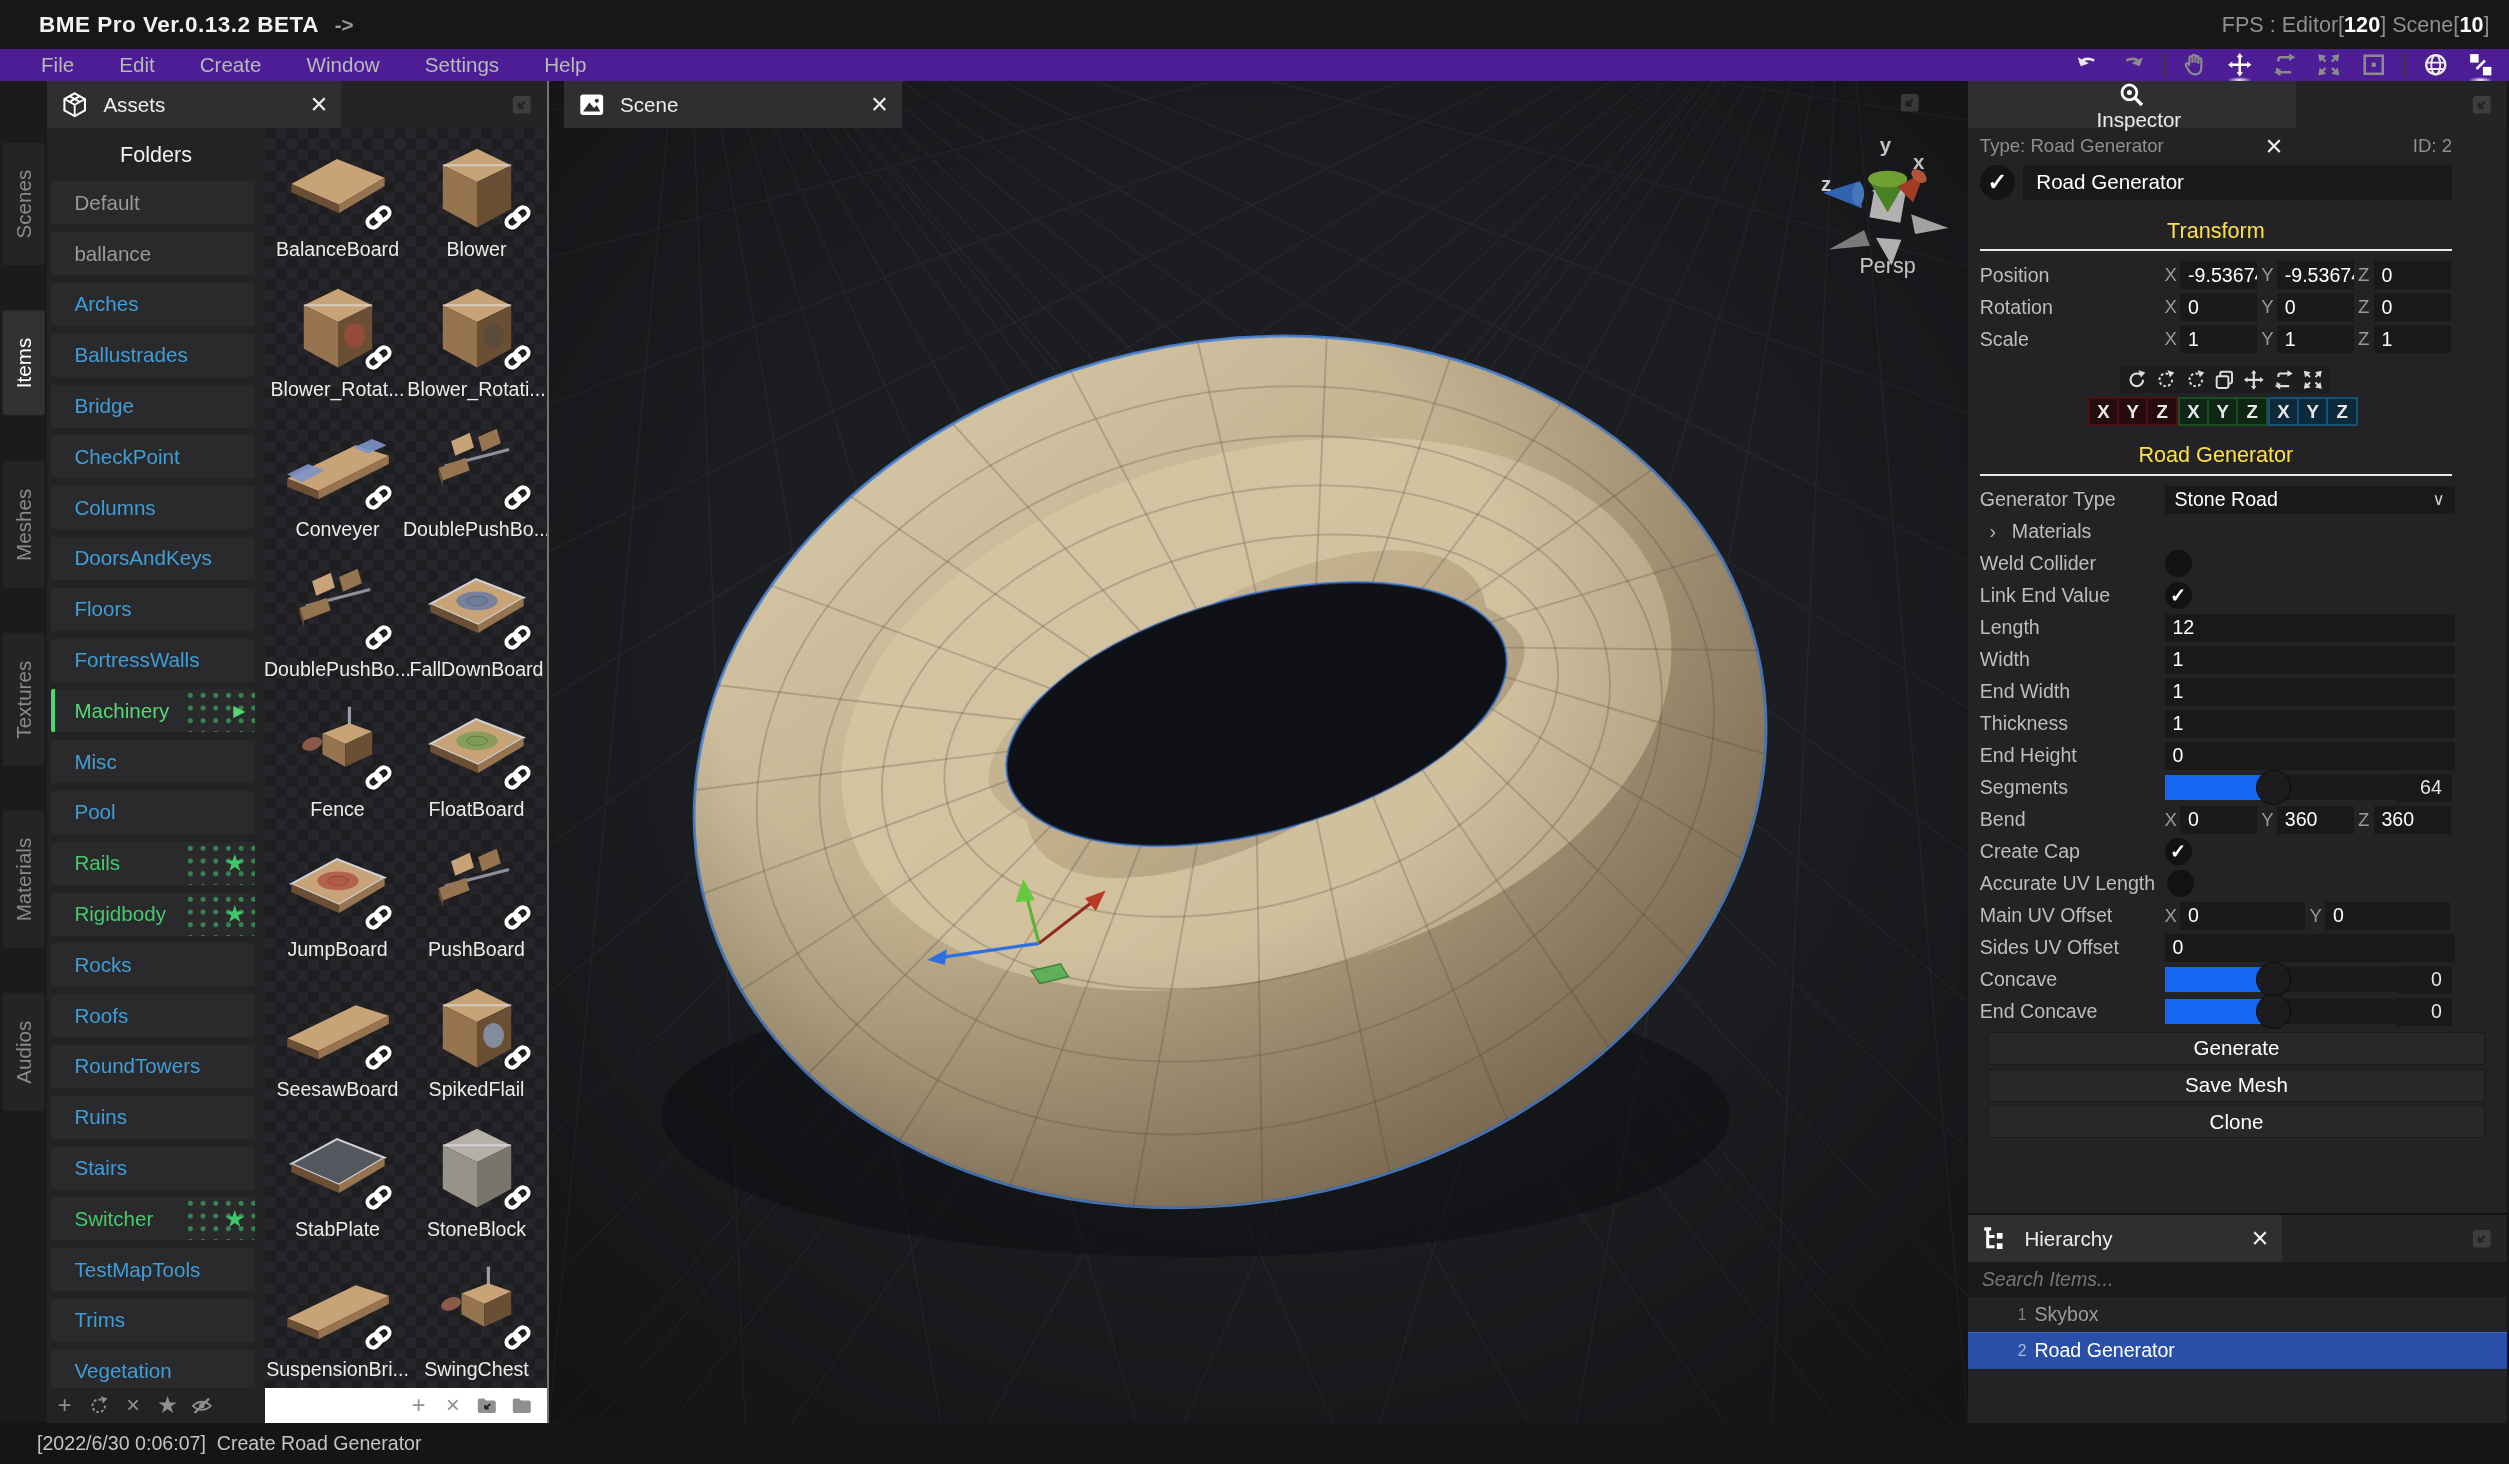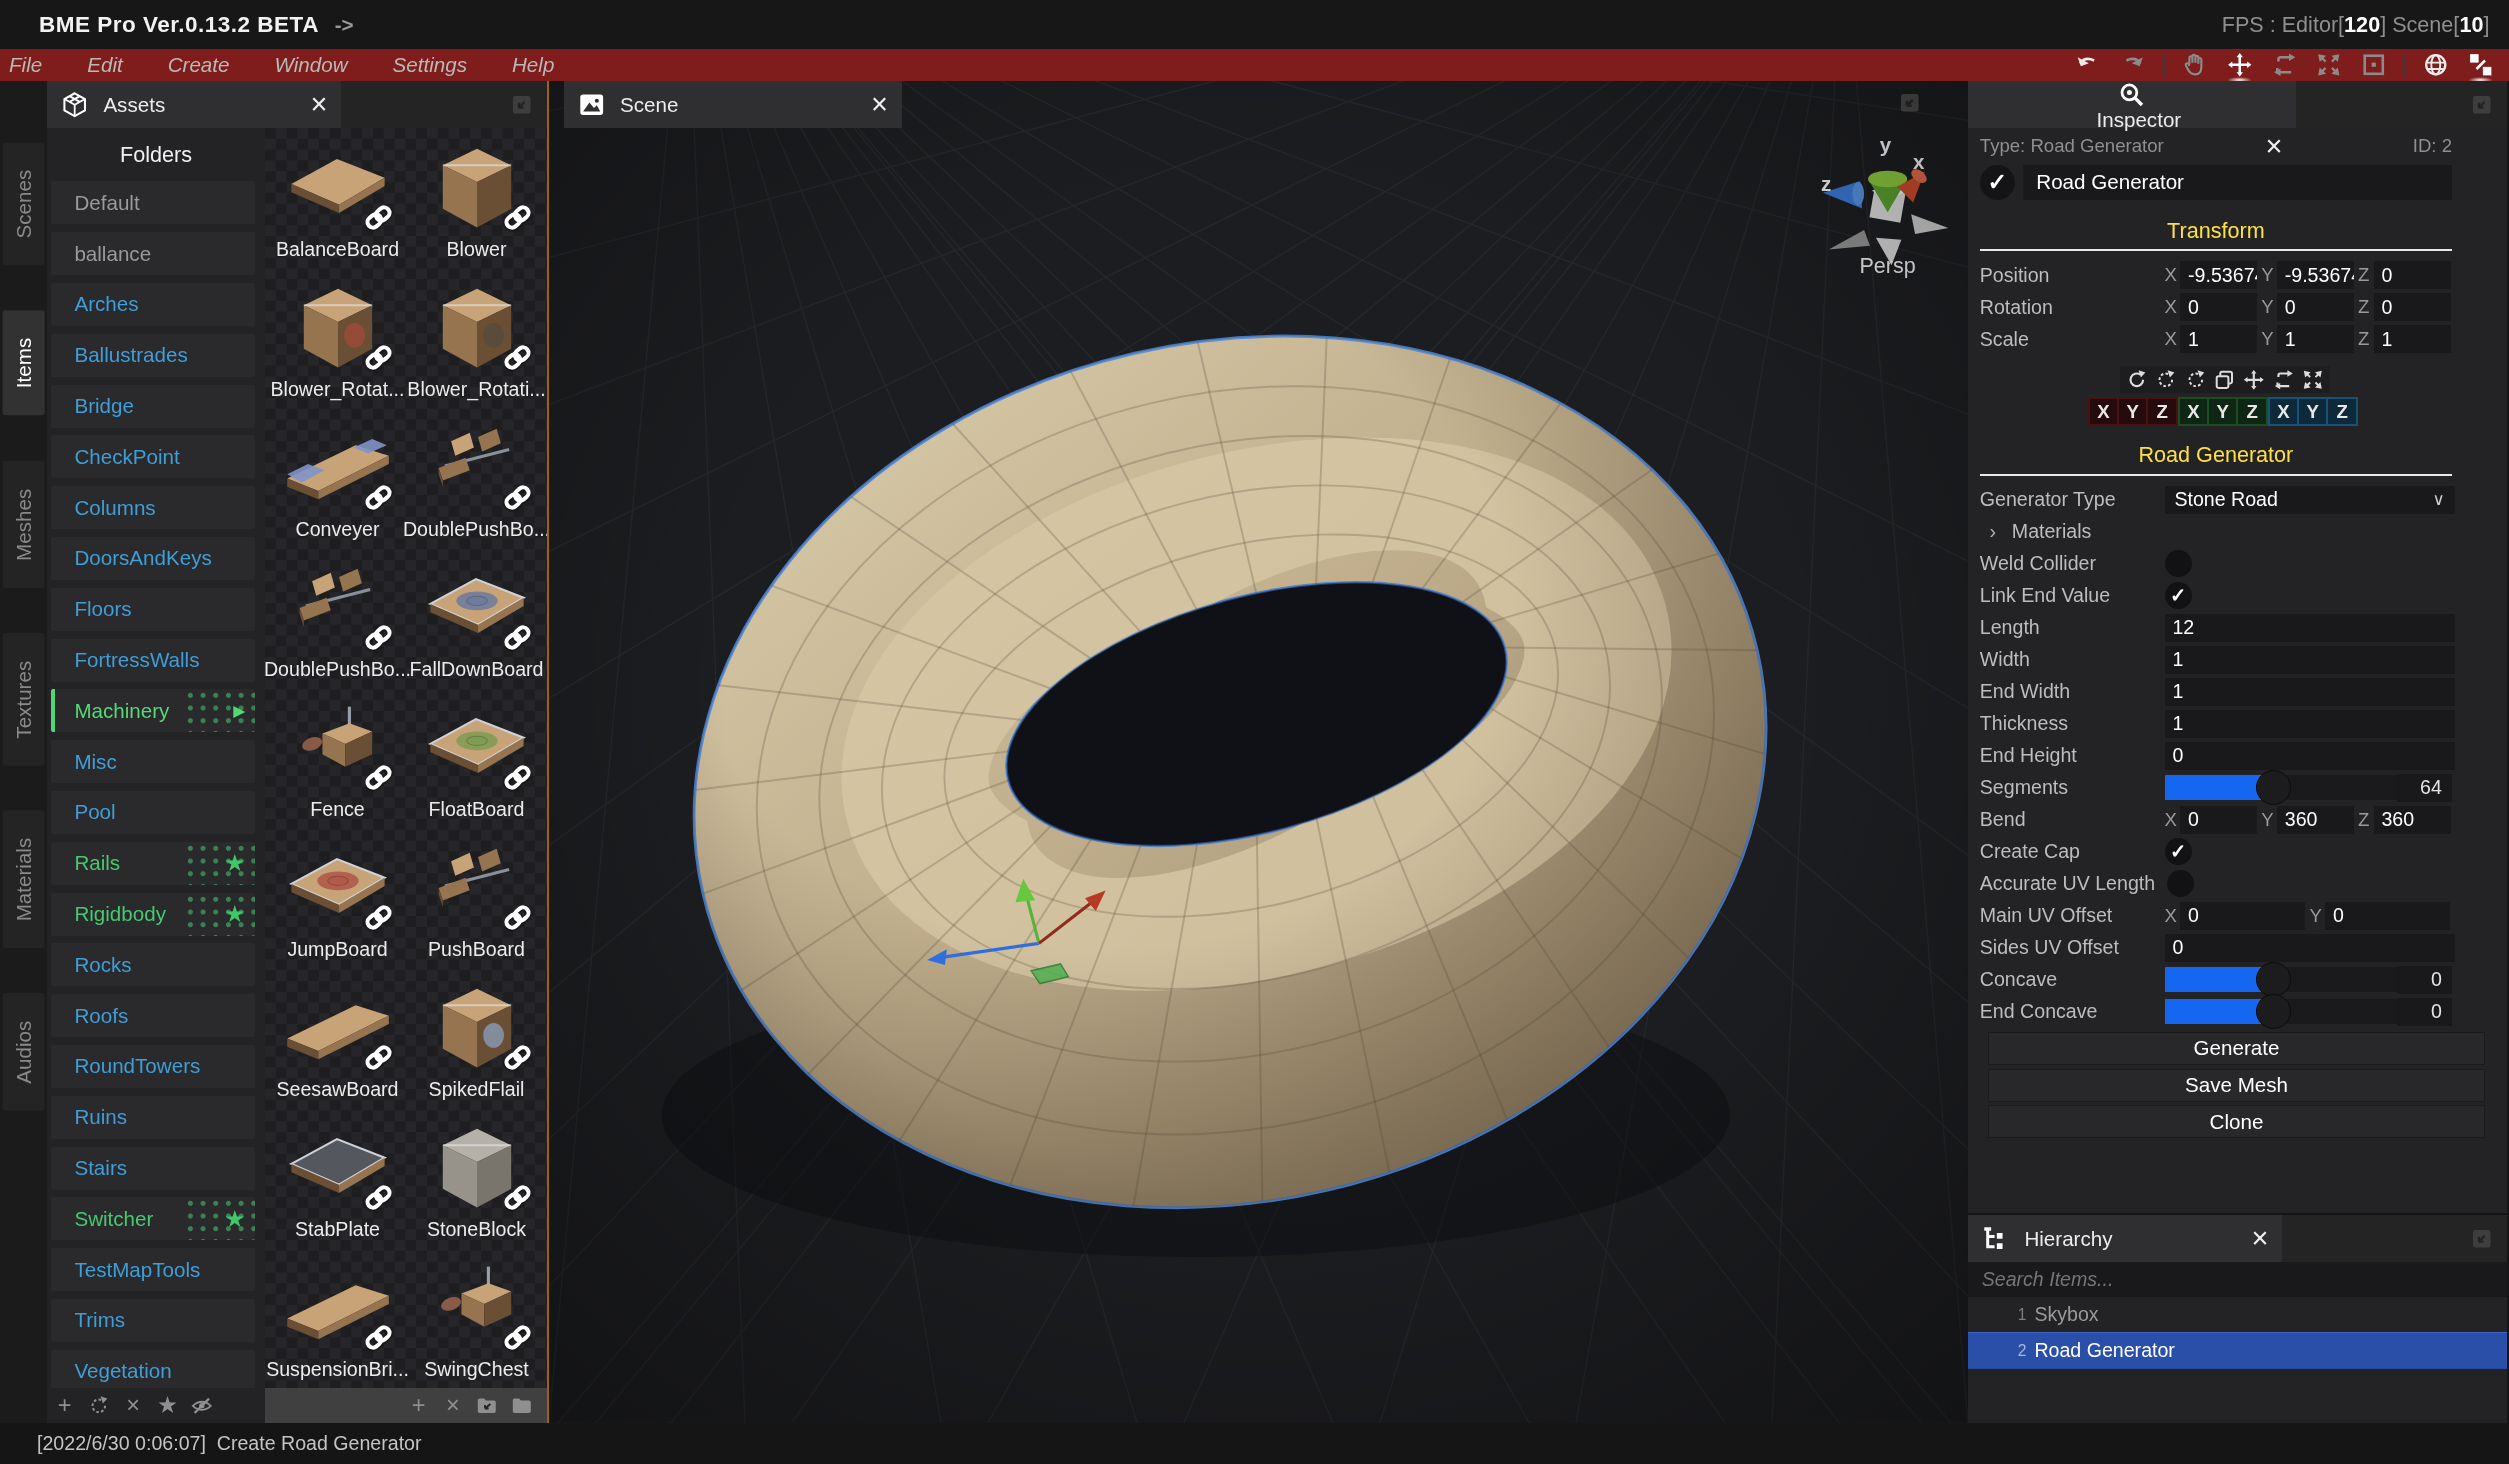--- a/index.html
+++ b/index.html
@@ -7,21 +7,21 @@
   .app{position:relative;width:2509px;height:1464px;background:#161617;overflow:hidden;color:#ddd;}
 
   
   .titlebar{position:absolute;left:0;top:0;width:2509px;height:49px;background:#171718;display:flex;align-items:center;padding:0 19.6px 0 39px;}
   .titlebar .title{color:#f2f2f2;font-size:22.5px;font-weight:bold;letter-spacing:0.5px;}
   .titlebar .arrow{color:#9a9a9a;font-size:20.6px;margin-left:15.7px;font-weight:bold;}
   .fps{margin-left:auto;font-size:21.6px;color:#8f8f8f;}
   .fps b{color:#fff;font-weight:bold;}
 
   
-  .menubar{position:absolute;left:0;top:49px;width:2509px;height:32px;background:#7f1d1d;display:flex;align-items:center;padding-left:9px;font-style:italic;}
+  .menubar{position:absolute;left:0;top:49px;width:2509px;height:32px;background:#4c1d95;display:flex;align-items:center;padding-left:41px;}
   .menu-item{color:#b9b9b9;font-size:20.6px;margin-right:45px;cursor:default;}
   .mtools{margin-left:auto;display:flex;align-items:center;gap:15.7px;padding-right:13.7px;height:100%;}
   .mtool{position:relative;width:29px;height:29px;display:flex;align-items:center;justify-content:center;color:#8b8b8b;}
   .mtool svg{width:25.5px;height:25.5px;}
   .mtool.bright{color:#ececec;}
   .mtool.active{color:#fff;}
   .mtool.active::after{content:'';position:absolute;left:2px;right:2px;bottom:-3.9px;height:6.9px;
     background:radial-gradient(ellipse at center,rgba(255,255,255,.95),rgba(255,255,255,0) 70%);}
   .msep{width:2px;height:23.5px;background:#3a3a3c;}
 
@@ -37,21 +37,21 @@
   .phead{height:47px;display:flex;align-items:center;background:#242425;position:relative;}
   .ptab{height:47px;display:flex;align-items:center;background:#2f2f31;padding:0 0 0 13.7px;}
   .ptab .picon{width:29px;height:29px;color:#fff;margin-right:13.7px;display:flex;align-items:center;justify-content:center;}
   .ptab .picon svg{width:27.4px;height:27.4px;}
   .ptab .ptitle{color:#ececec;font-size:20.6px;}
   .ptab .pclose{margin-left:auto;color:#f0f0f0;font-size:29px;line-height:1;padding:0 13.7px;cursor:default;}
   .dock{position:absolute;right:13.7px;top:11.8px;width:23.5px;height:23.5px;color:#555;opacity:.55;}
   .dock svg{width:23.5px;height:23.5px;}
 
   
-  .assets{width:502px;display:flex;flex-direction:column;background:#404040;border-right:2px solid #a16207;}
+  .assets{width:502px;display:flex;flex-direction:column;background:#ffffff;border-right:2px solid #737373;}
   .assets .phead .ptab{width:294px;}
   .assets-body{flex:1;display:flex;min-height:0;}
   .folders-col{width:218px;display:flex;flex-direction:column;background:#232325;}
   .folders-head{color:#f0f0f0;font-size:21.6px;text-align:center;padding:13.7px 0 9.8px;}
   .folder-list{flex:1;overflow:hidden;padding:3.9px 9.8px 0 3.9px;}
   .folder-item{position:relative;height:43px;margin:0 0 7.8px 0;background:#2a2a2c;border-radius:2px;display:flex;align-items:center;padding-left:23.5px;font-size:20.6px;color:#9a9a9a;overflow:hidden;}
   .folder-item.blue{color:var(--blue);}
   .folder-item.green{color:var(--green);}
   .folder-item.green .dots,.folder-item.sel .dots{position:absolute;right:0;top:0;bottom:0;width:71px;
     background-image:radial-gradient(circle,rgba(70,205,115,.55) 2.2px,rgba(0,0,0,0) 2.7px);background-size:12.7px 12.7px;}

